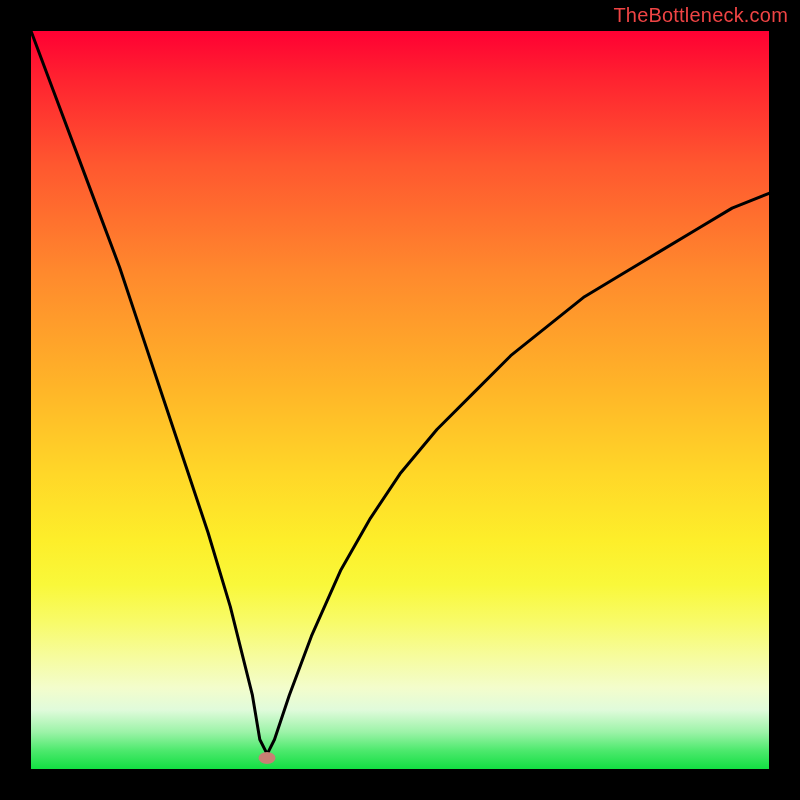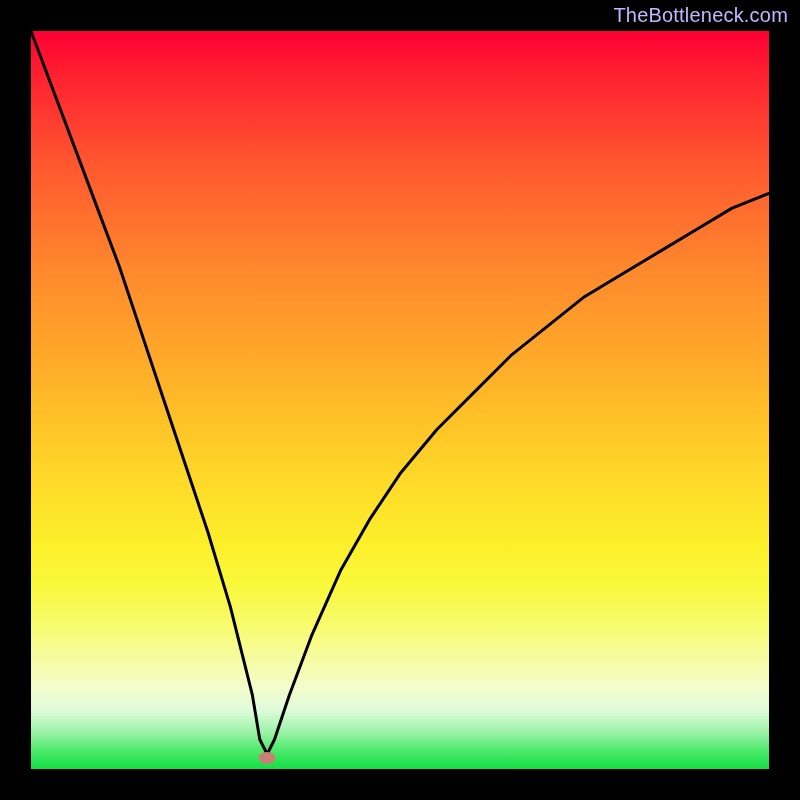--- a/index.html
+++ b/index.html
@@ -47,21 +47,21 @@
     width: 17px;
     height: 12px;
     border-radius: 50%;
     background: #c97f74;
     transform: translate(-50%, -50%);
   }
   .watermark {
     position: absolute;
     top: 4px;
     right: 12px;
-    color: #c4b5fd;
+    color: #ef4444;
     font-size: 20px;
     letter-spacing: 0.2px;
     font-weight: 400;
   }
 </style>
 </head>
 <body>
 
 <div class="watermark">TheBottleneck.com</div>
 

